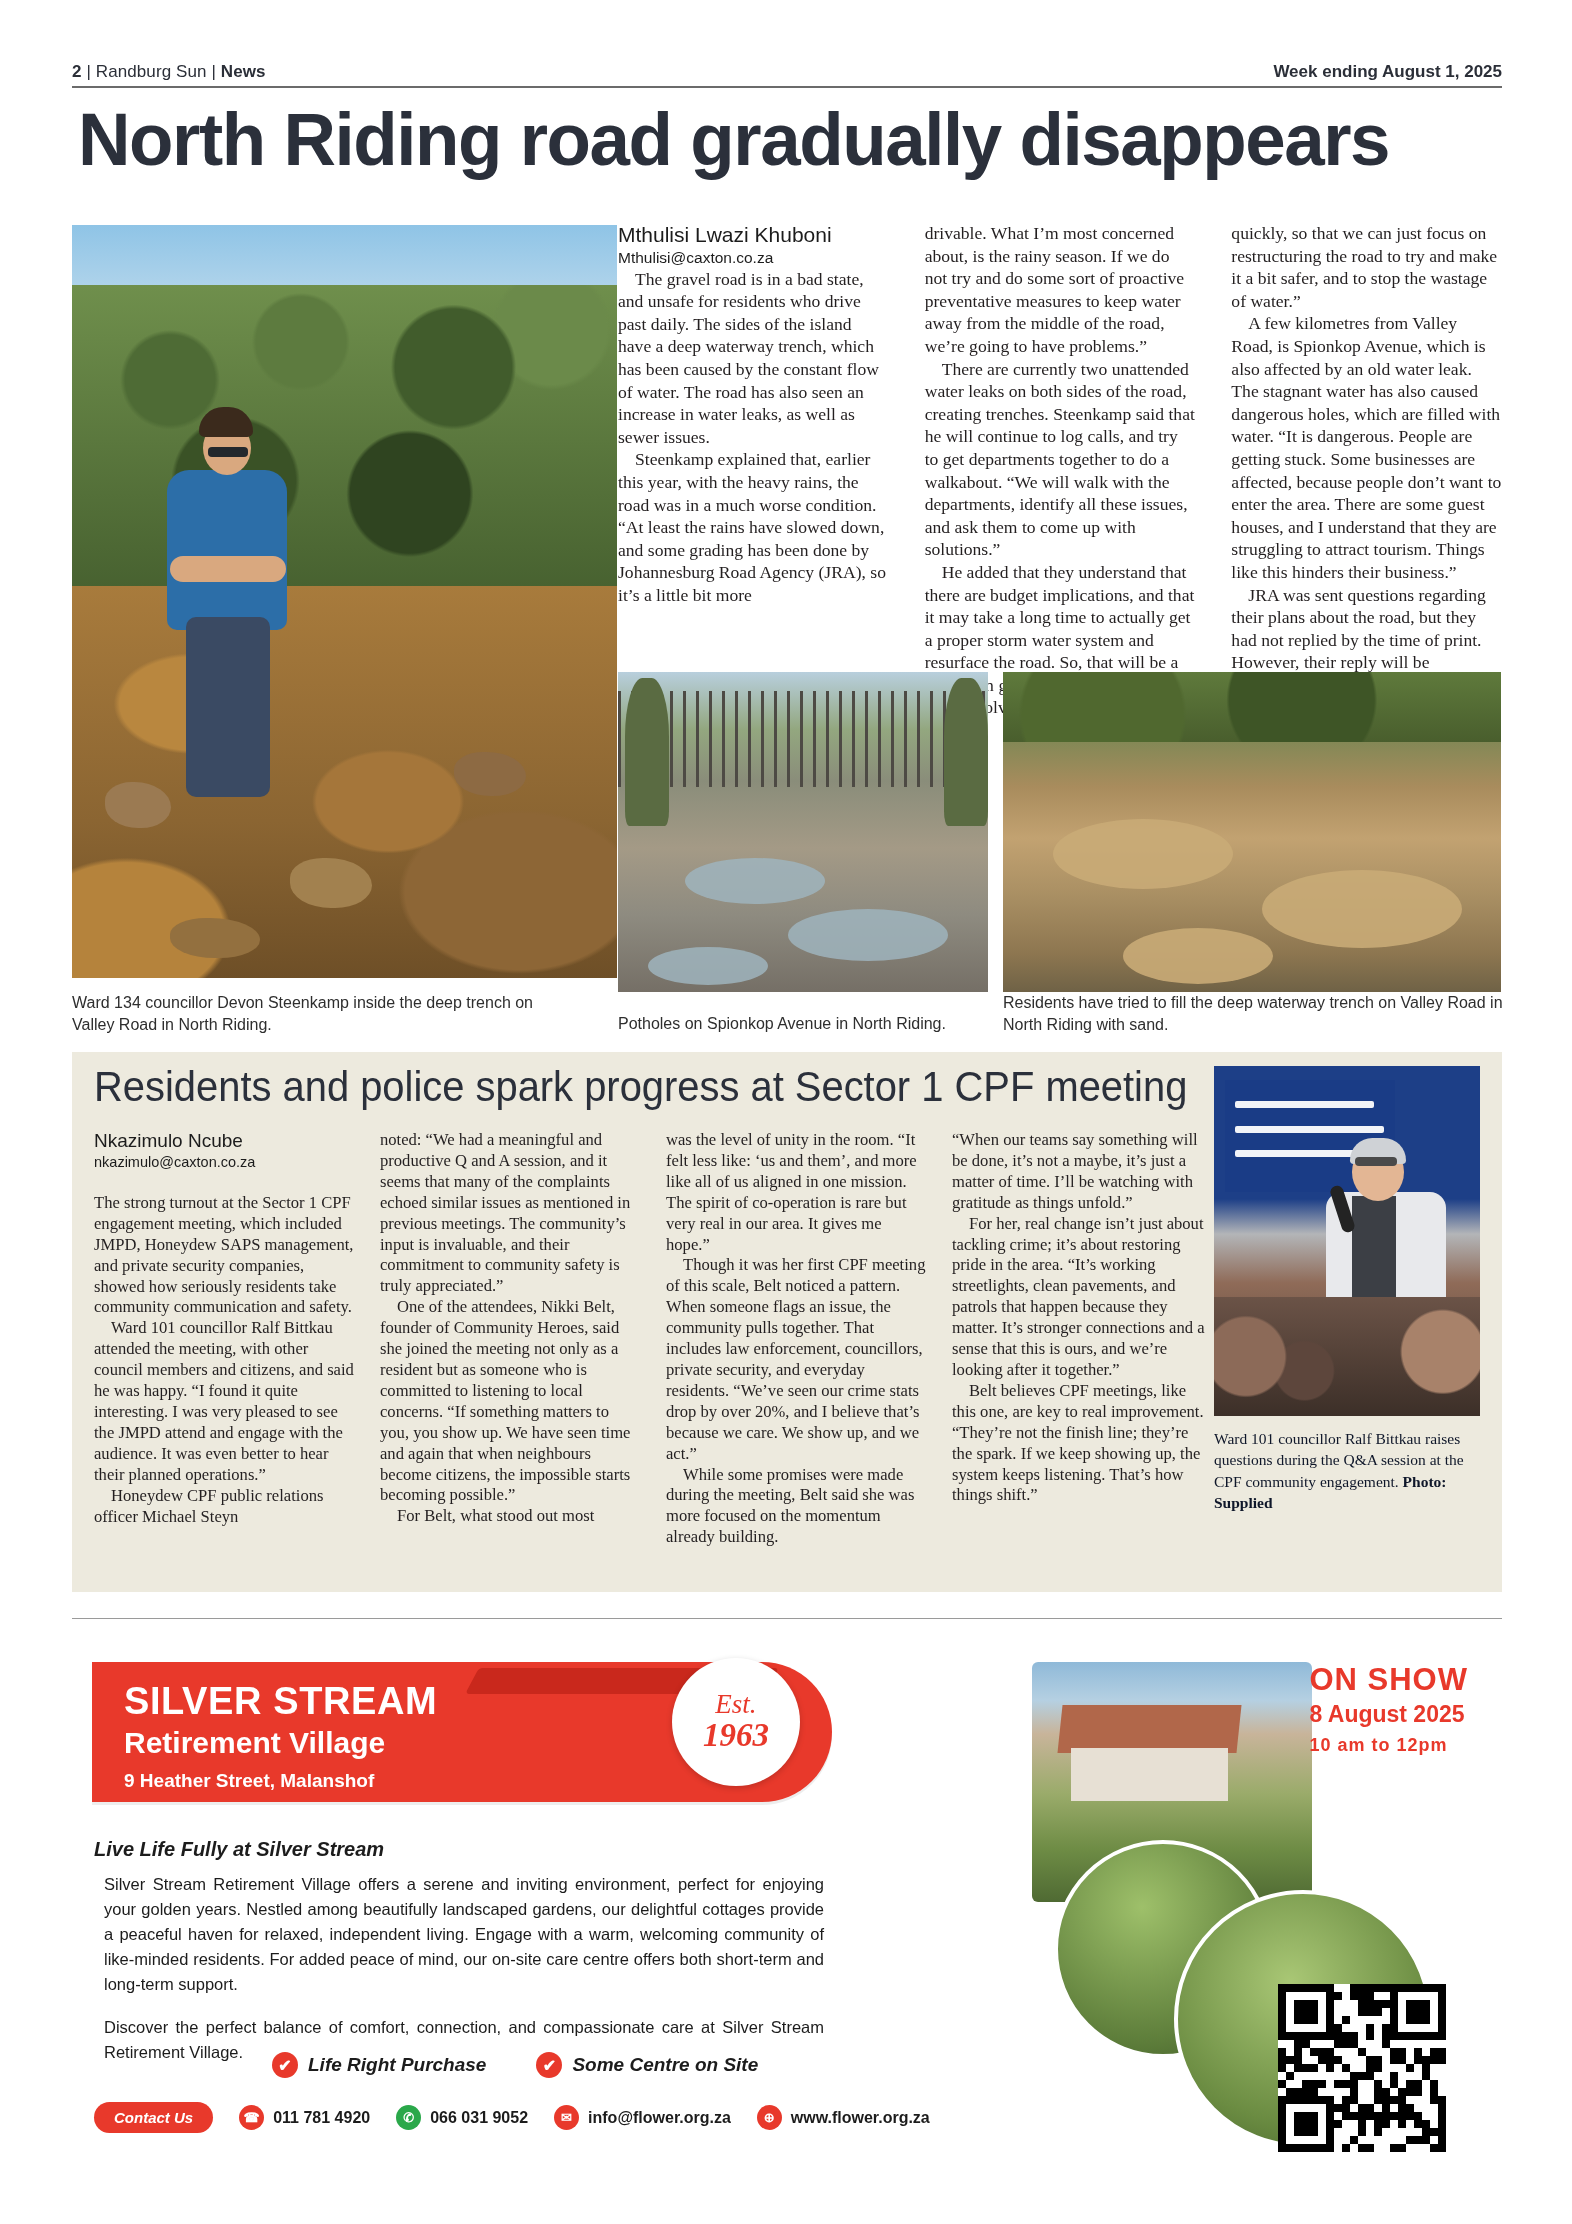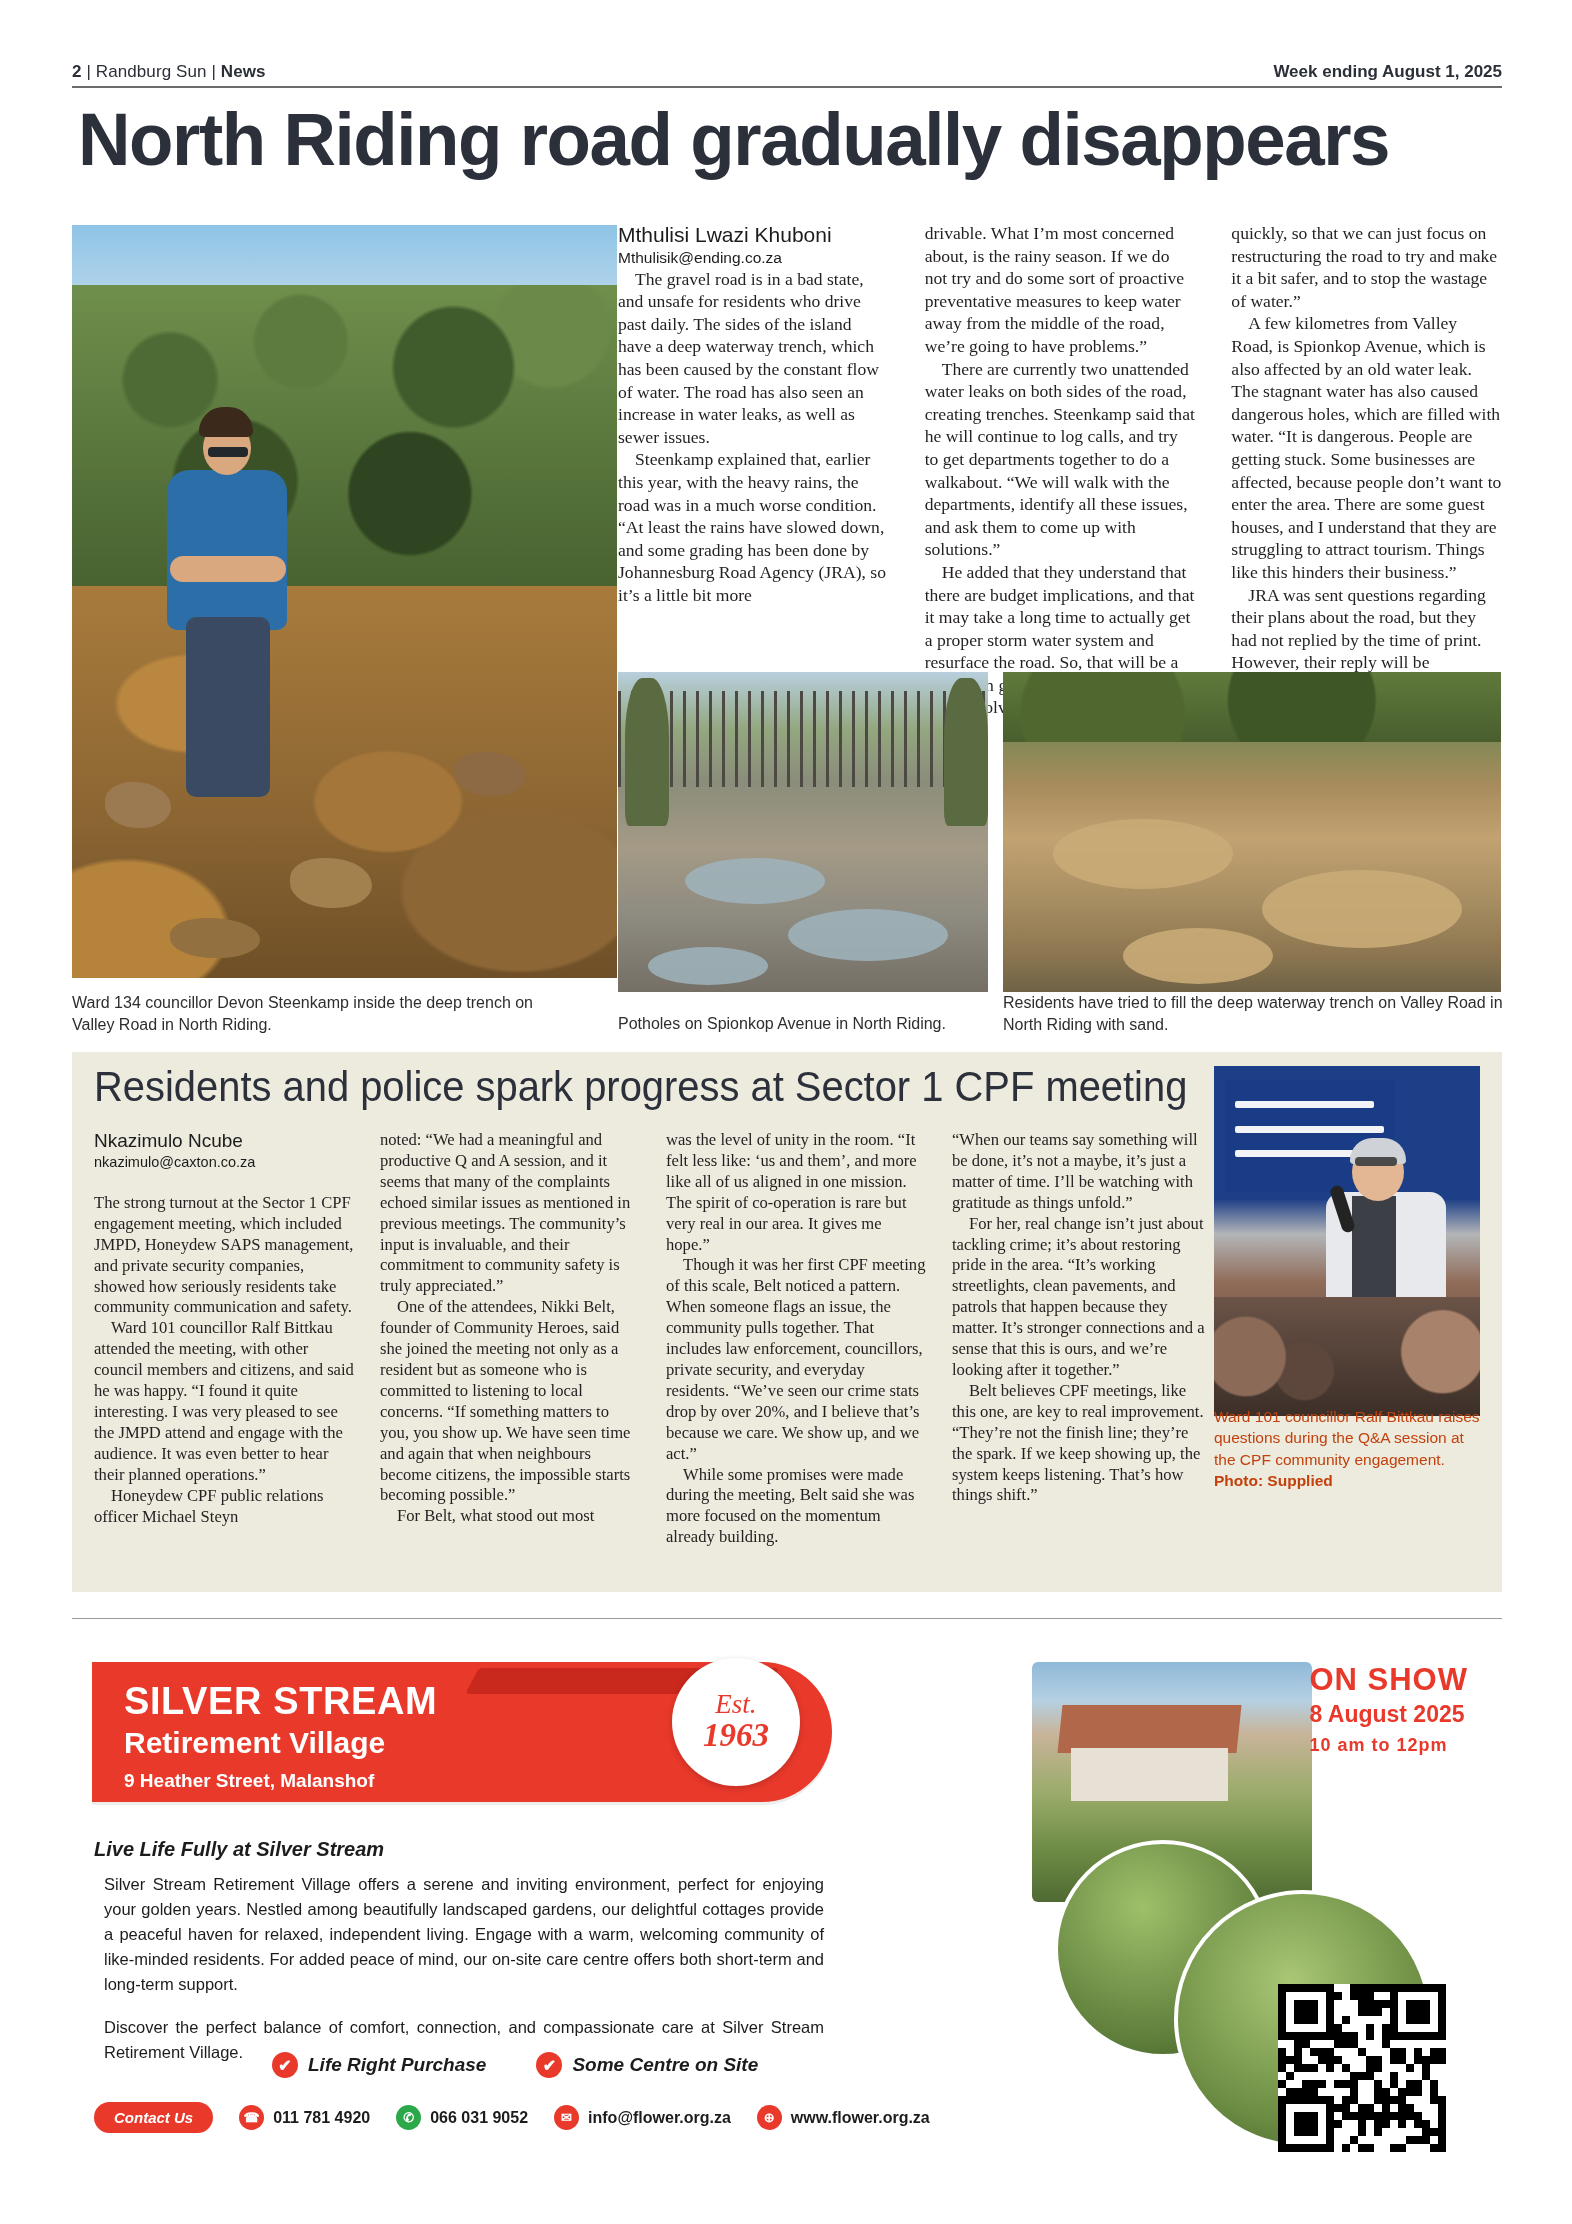--- a/index.html
+++ b/index.html
@@ -145,22 +145,22 @@
   .a2-photo .man-glass{position:absolute;left:53%;top:26%;width:42px;height:9px;border-radius:4px;background:#4a4a4a;}
   .a2-photo .vest{position:absolute;left:42%;top:36%;width:120px;height:150px;border-radius:16px 16px 6px 6px;background:#e8e9ec;}
   .a2-photo .vest-in{position:absolute;left:52%;top:37%;width:44px;height:146px;background:#3c3f45;}
   .a2-photo .mic{position:absolute;left:46%;top:34%;width:13px;height:48px;border-radius:6px;background:#232323;transform:rotate(-18deg);}
   .a2-photo .crowd{position:absolute;left:0;bottom:0;width:100%;height:34%;
     background:radial-gradient(circle at 12% 50%,#8c6a58 0 16%,transparent 17%),
                radial-gradient(circle at 34% 62%,#5d463c 0 15%,transparent 16%),
                radial-gradient(circle at 86% 46%,#a8826a 0 17%,transparent 18%),
                linear-gradient(180deg,#6b5347,#3c2f28);}
   .a2-cap{
-    position:absolute;right:22px;top:354px;width:266px;
-    font-family:Liberation Sans, sans-serif;font-size:15.5px;line-height:1.38;color:#c2410c;
+    position:absolute;right:22px;top:376px;width:266px;
+    font-family:Liberation Serif, serif;font-size:15.5px;line-height:1.38;color:#0f172a;
   }
   .a2-cap b{font-weight:bold;}
 
   .divider{position:absolute;left:72px;top:1618px;width:1430px;height:1px;background:#9a9a9a;}
 
   
   .ad{
     position:absolute;left:72px;top:1640px;width:1430px;height:532px;
     background:#ffffff;overflow:hidden;
   }
@@ -298,21 +298,21 @@
     <div class="rock" style="left:6%;top:74%;width:66px;height:46px;"></div>
     <div class="rock" style="left:40%;top:84%;width:82px;height:50px;background:#a2814f;"></div>
     <div class="rock" style="left:70%;top:70%;width:72px;height:44px;background:#8d6a43;"></div>
     <div class="rock" style="left:18%;top:92%;width:90px;height:40px;background:#93703f;"></div>
   </div>
   <div class="a1-cap-main">Ward 134 councillor Devon Steenkamp inside the deep trench on Valley Road in North Riding.</div>
 
   <div class="a1-cols">
     <div class="a1-col">
       <div class="byline-name">Mthulisi Lwazi Khuboni</div>
-      <div class="byline-mail">Mthulisik@ending.co.za</div>
+      <div class="byline-mail">Mthulisi@caxton.co.za</div>
       <p class="body-p indent">The gravel road is in a bad state, and unsafe for residents who drive past daily. The sides of the island have a deep waterway trench, which has been caused by the constant flow of water. The road has also seen an increase in water leaks, as well as sewer issues.</p>
       <p class="body-p indent">Steenkamp explained that, earlier this year, with the heavy rains, the road was in a much worse condition. “At least the rains have slowed down, and some grading has been done by Johannesburg Road Agency (JRA), so it’s a little bit more</p>
     </div>
     <div class="a1-col">
       <p class="body-p">drivable. What I’m most concerned about, is the rainy season. If we do not try and do some sort of proactive preventative measures to keep water away from the middle of the road, we’re going to have problems.”</p>
       <p class="body-p indent">There are currently two unattended water leaks on both sides of the road, creating trenches. Steenkamp said that he will continue to log calls, and try to get departments together to do a walkabout. “We will walk with the departments, identify all these issues, and ask them to come up with solutions.”</p>
       <p class="body-p indent">He added that they understand that there are budget implications, and that it may take a long time to actually get a proper storm water system and resurface the road. So, that will be a long-term goal. “But, these leaks need to be resolved</p>
     </div>
     <div class="a1-col">
       <p class="body-p">quickly, so that we can just focus on restructuring the road to try and make it a bit safer, and to stop the wastage of water.”</p>

